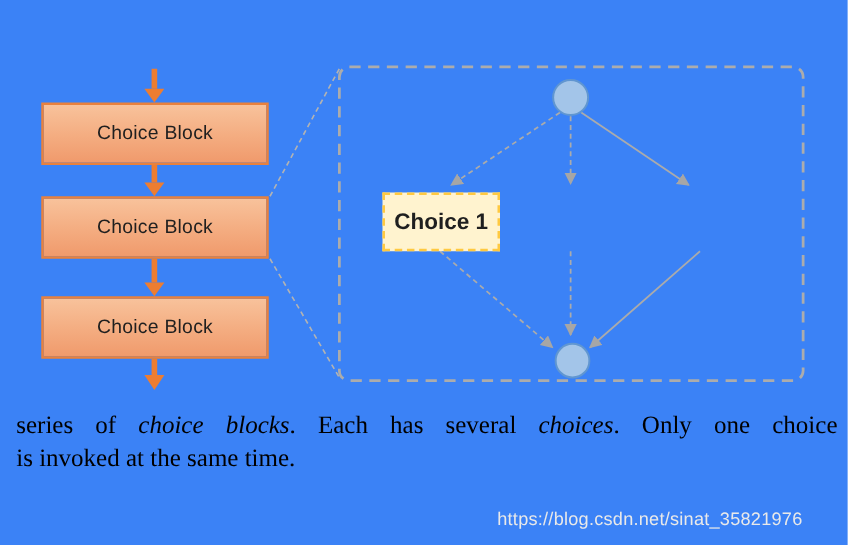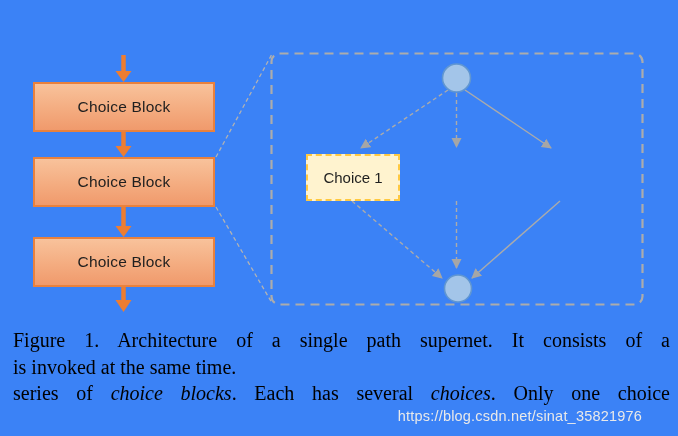--- a/index.html
+++ b/index.html
@@ -10,21 +10,21 @@
   
   .cblock{position:absolute;left:33px;width:178px;height:46px;
           border:2px solid #E9813D;
           background:linear-gradient(180deg,#F8C29B 0%,#F4AC80 55%,#F09A6C 100%);
           display:flex;align-items:center;justify-content:center;
           font-size:15.5px;color:#1f1f1f;letter-spacing:.2px;}
 
   
   .choice{position:absolute;top:154px;height:43px;
           display:flex;align-items:center;justify-content:center;
-          font-size:15px;color:#1f1f1f;}
+          font-size:18px;color:#1f1f1f;font-weight:bold;}
   .choice.dashed{background:#FFF3CF;border:2px dashed #FFC941;}
   .choice.solid{background:linear-gradient(180deg,#FFD77B 0%,#FFE296 55%,#FFE9B3 100%);
                 border:2px solid #FFC001;}
 
   
   .caption{position:absolute;left:13px;top:327px;width:657px;
            font-family:"Liberation Serif",serif;font-size:20px;line-height:26.6px;color:#000;}
   .cap-line{text-align:justify;text-align-last:justify;}
   .cap-line.last{text-align:left;text-align-last:left;}
   .it{font-style:italic;}
@@ -88,24 +88,21 @@
   </div>
   <div class="cblock" style="top:237px">
     <span>Choice Block</span>
   </div>
 
   <div class="choice dashed" style="left:306px;width:90px">
     <span>Choice 1</span>
   </div>
 
   <div class="caption">
-    <div class="cap-line">
-      <span>Figure 1. Architecture of a single path supernet. It consists of a</span>
-    </div>
+    <div class="cap-line"><span>series of </span><span class="it">choice blocks</span><span>. Each has several </span><span class="it">choices</span><span>. Only one choice</span></div>
     <div class="cap-line last">
       <span>is invoked at the same time.</span>
     </div>
-    <div class="cap-line"><span>series of </span><span class="it">choice blocks</span><span>. Each has several </span><span class="it">choices</span><span>. Only one choice</span></div>
   </div>
 
   <div class="watermark">https://blog.csdn.net/sinat_35821976</div>
 
 </div>
 
 </body></html>

